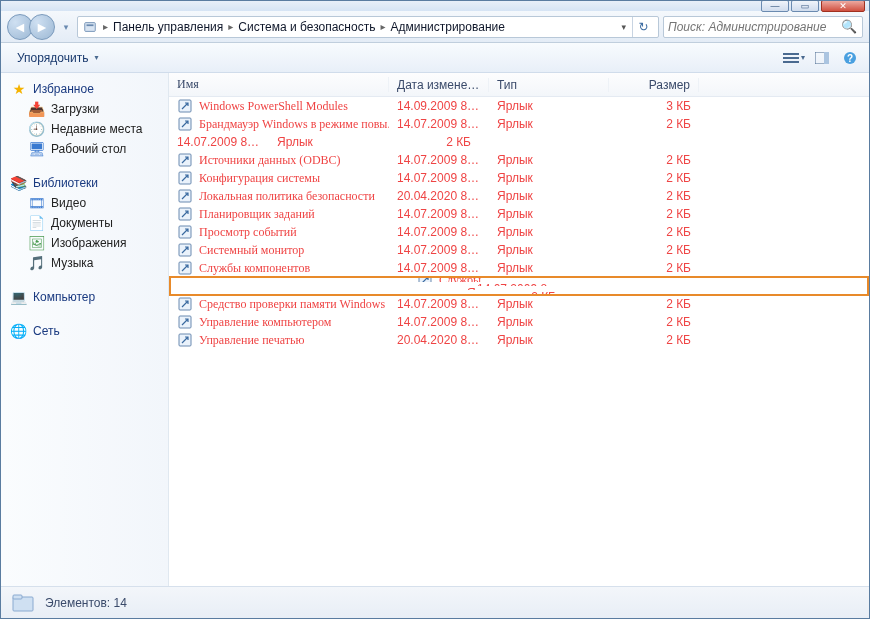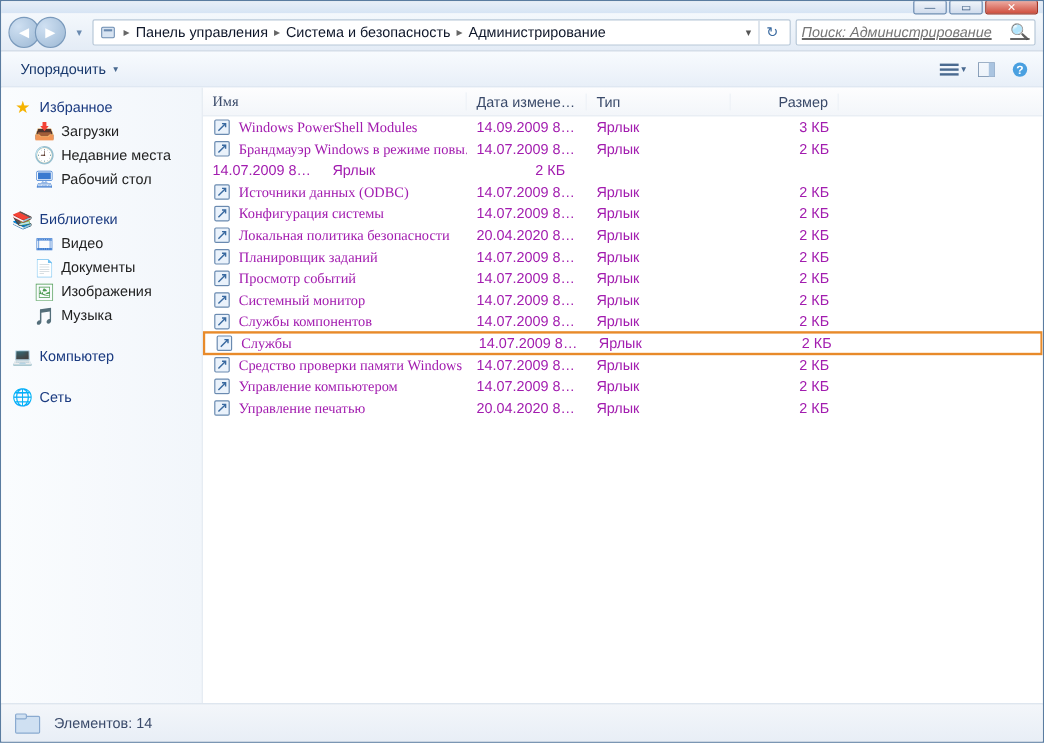--- a/index.html
+++ b/index.html
@@ -93,21 +93,20 @@
     display: flex; align-items: center; justify-content: center;
     color: #3a6aa0; cursor: pointer;
   }
   .searchbox {
     width: 200px; height: 22px;
     background: #fff;
     border: 1px solid #b8c8d8;
     border-radius: 2px;
     display: flex; align-items: center;
     padding: 0 4px;
-    text-decoration: underline;
   }
   .searchbox input {
     flex: 1; border: 0; outline: 0; font: inherit; color: #888;
     font-style: italic; background: transparent;
   }
   .searchbox .sicon { color: #4a7ab0; font-size: 13px; cursor: pointer; }
 
   
   .toolbar {
     height: 30px;
@@ -188,26 +187,27 @@
   }
   .col-name { width: 220px; display:flex; align-items:center; gap:6px;font-family:Liberation Serif, serif; }
   .col-date { width: 100px; }
   .col-type { width: 120px; }
   .col-size { width: 90px; text-align: right; }
   .headerrow .col { cursor: pointer; }
 
   .filerow {
     display: flex; align-items: center;
     height: 18px;
-    color: #a21caf;
+    color: #ef4444;
   }
   .filerow.highlighted {
     border: 2px solid #e88a2a;
     height: 20px;
     margin: -1px 0;
+    flex-direction: column;
   }
   .filerow .col { border-right: 0; }
   .file-icon {
     width: 16px; height: 16px;
     display: inline-flex; align-items: center; justify-content: center;
     font-size: 13px; flex-shrink: 0;
   }
 
   
   .statusbar {

